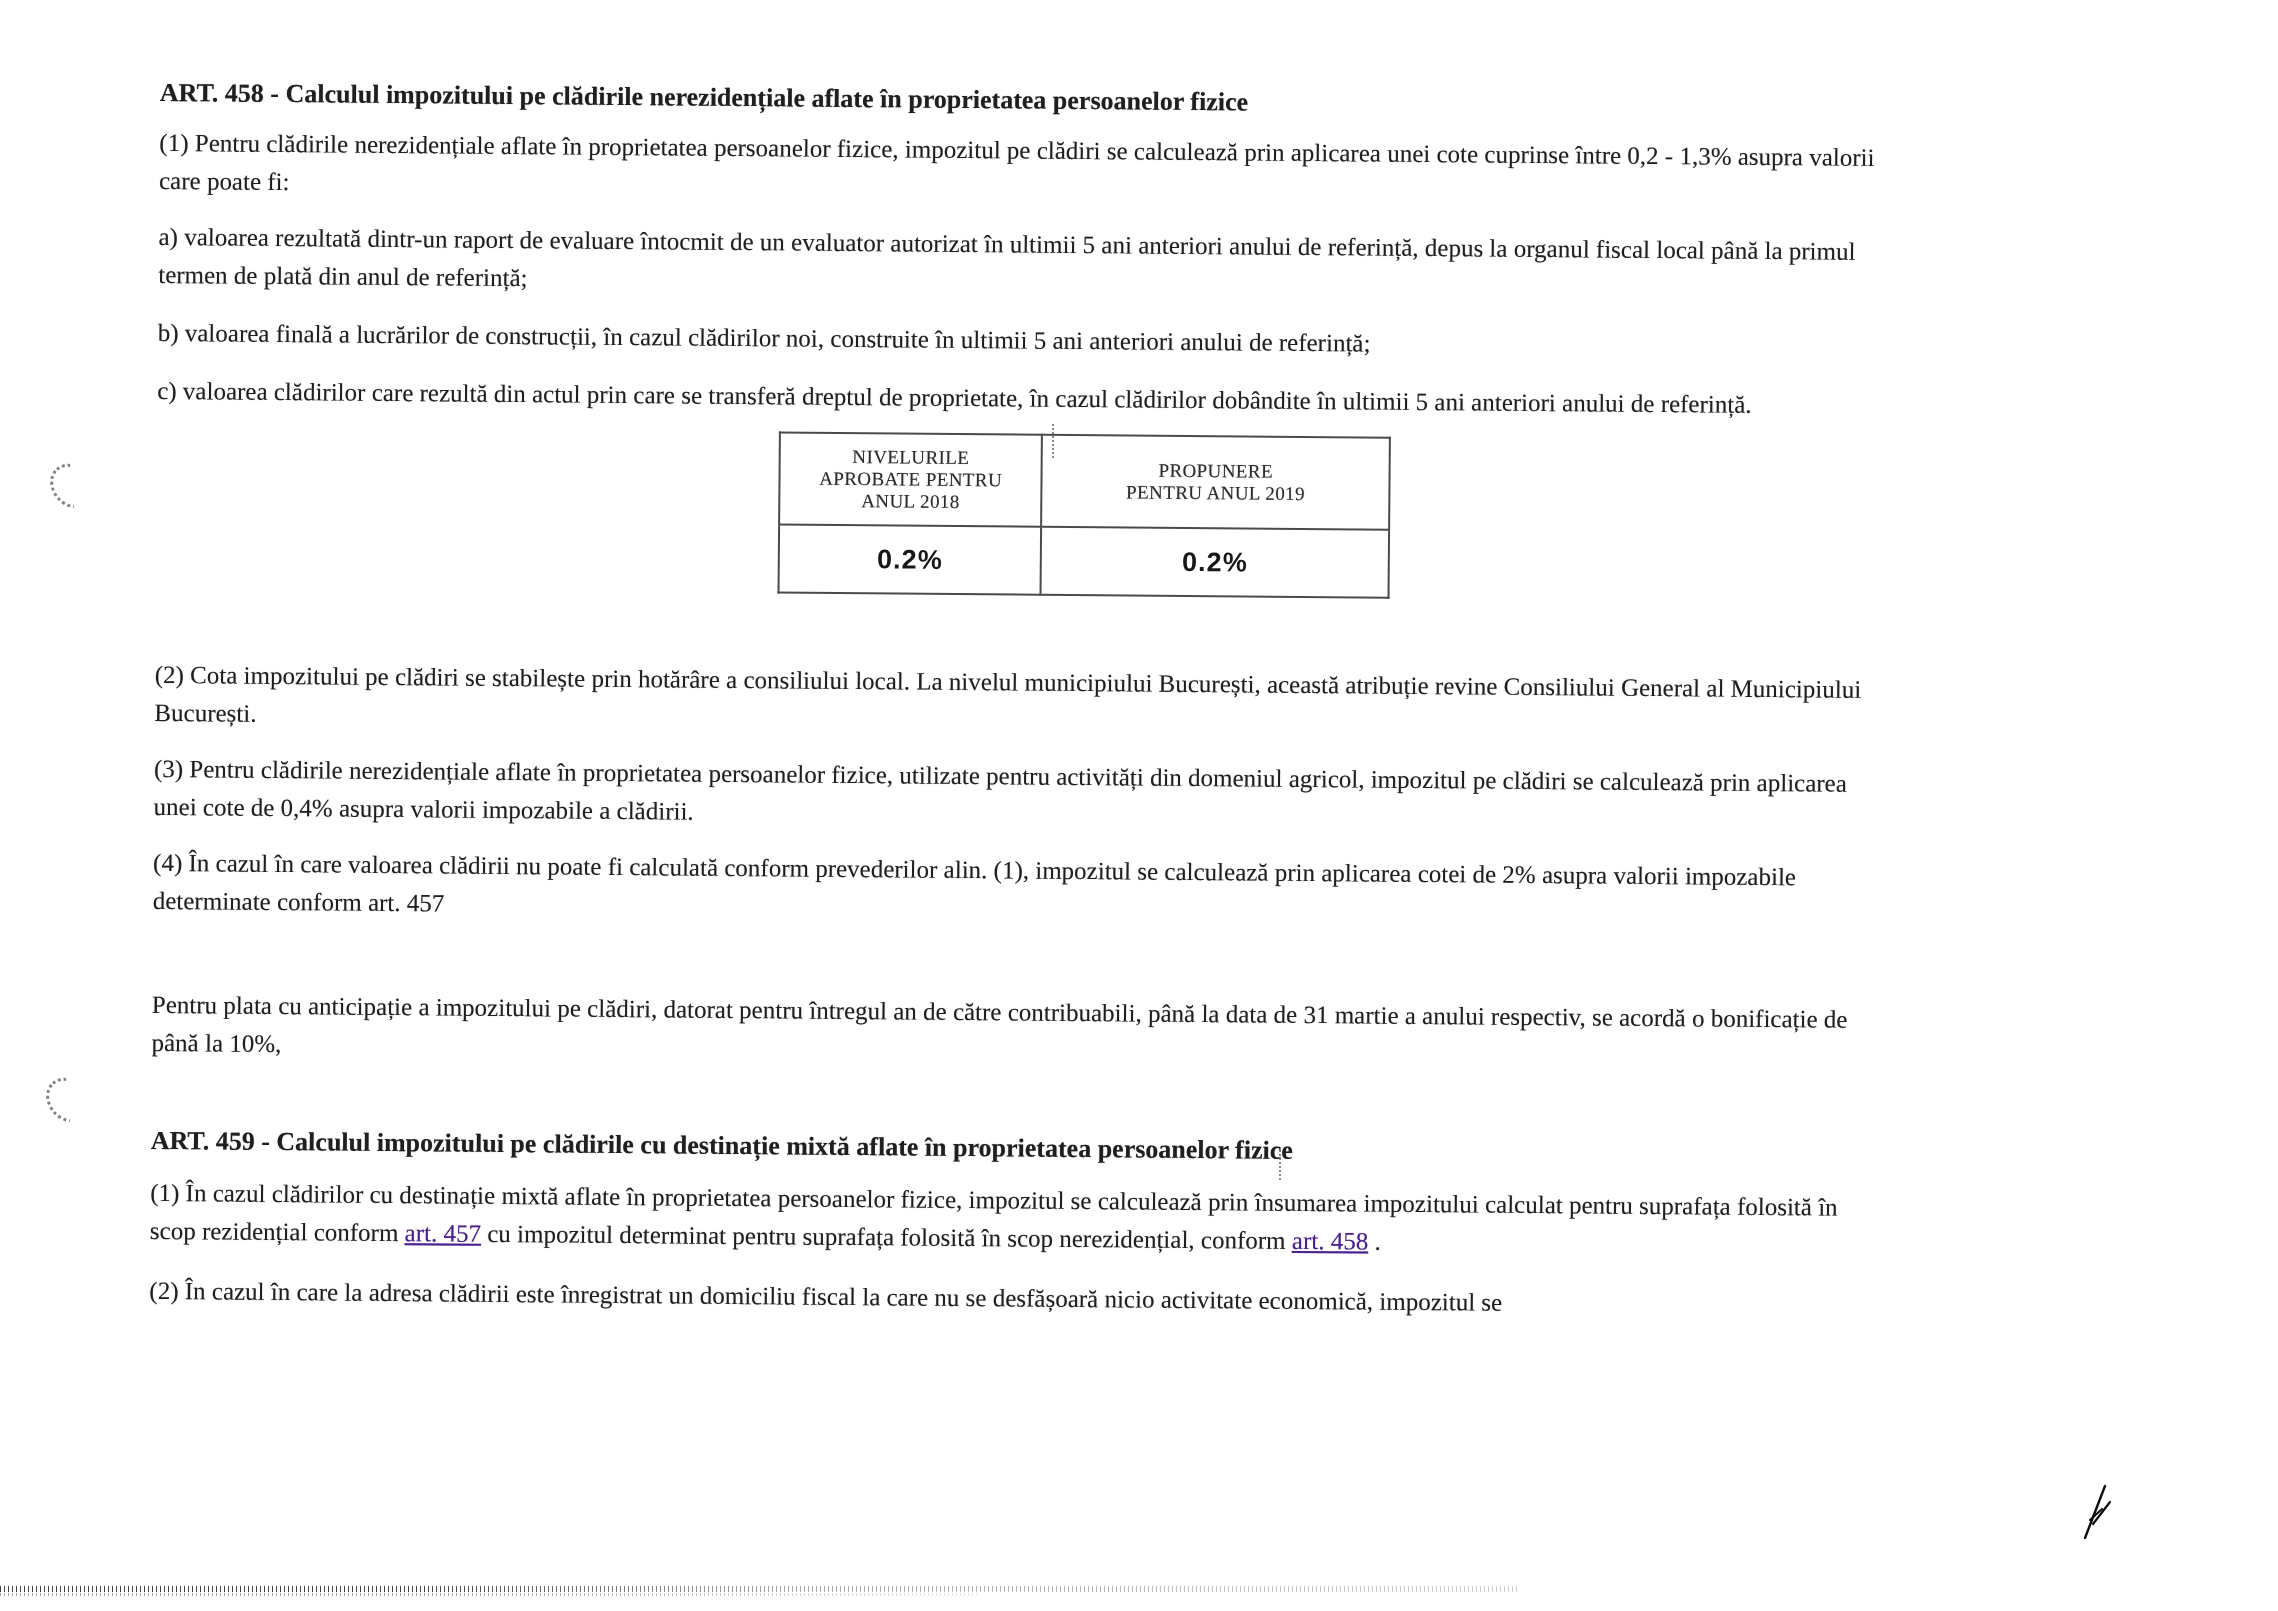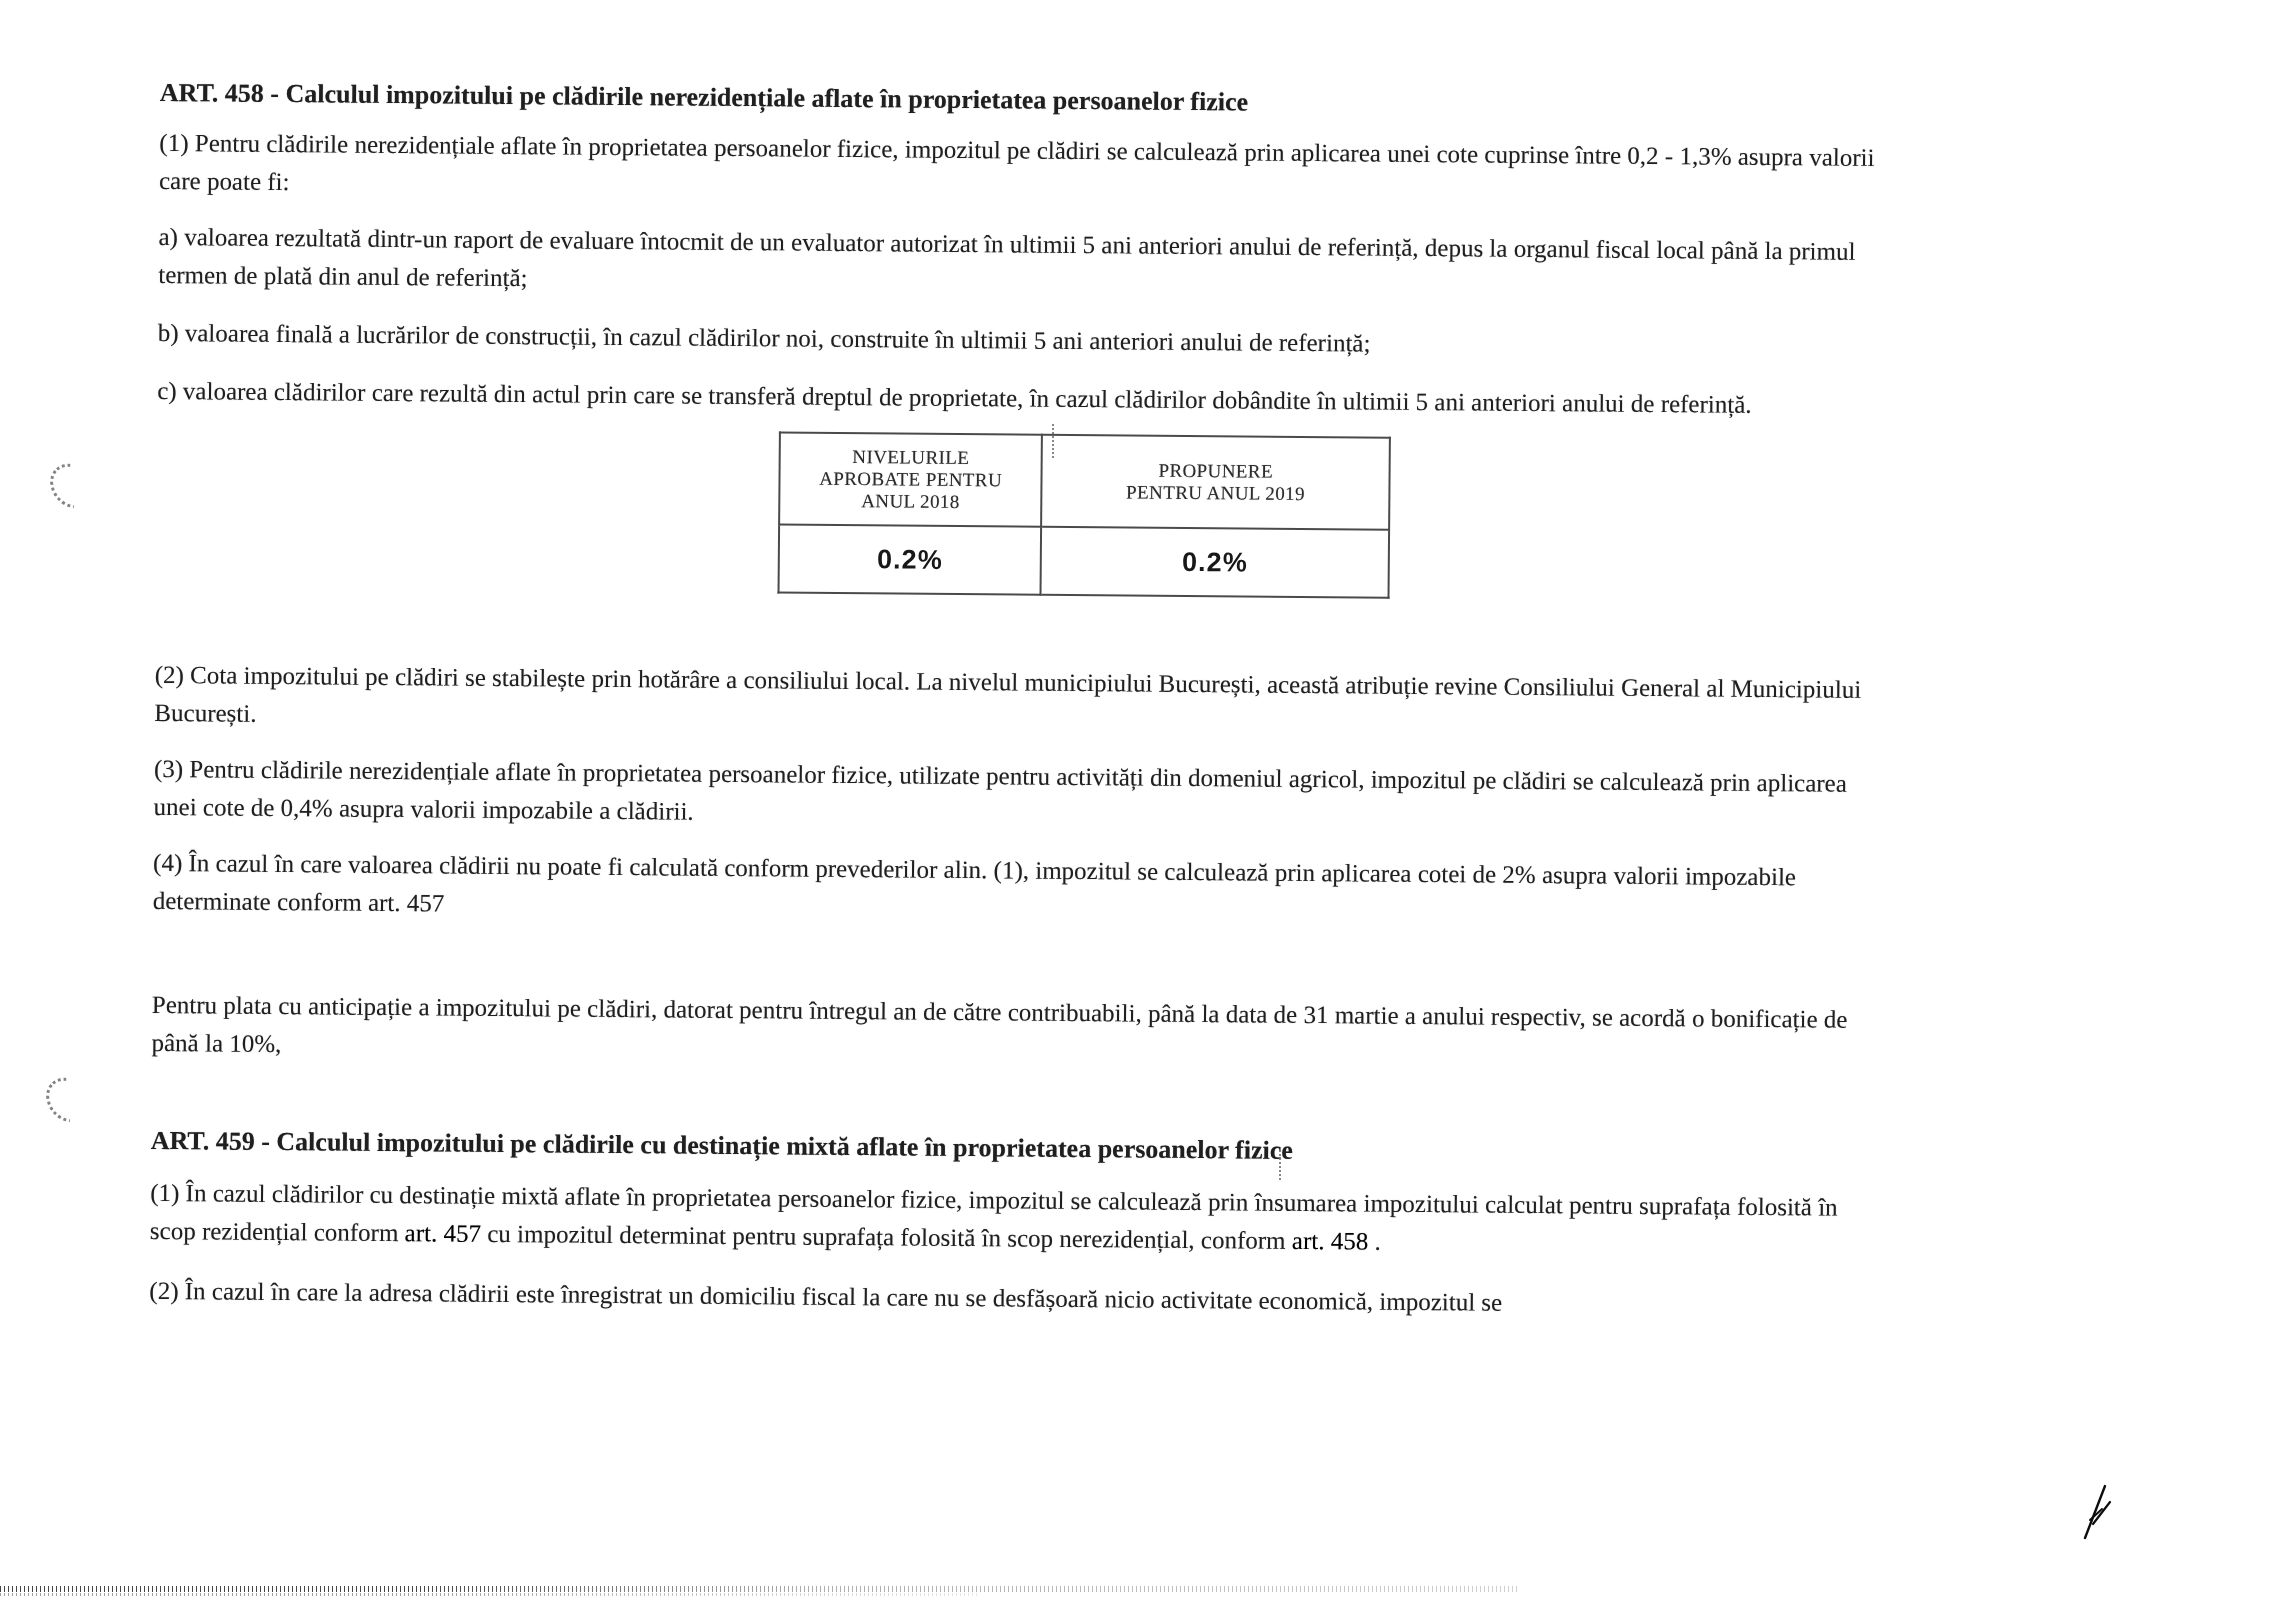--- a/index.html
+++ b/index.html
@@ -67,21 +67,22 @@
     font-size:27px;
     color:#181818;
     letter-spacing:1px;
   }
   .p2,.p3{margin-bottom:18px;}
   .p4{margin-bottom:66px;}
   .bonif{margin-bottom:62px;}
   .h459{margin-bottom:16px;}
   .p459-1{margin-bottom:22px;}
   .ref-link{
-    color:#000000;
+    text-decoration:underline;
+    color:#4c1d95;
     cursor:pointer;
   }
   
   .crescent{
     position:absolute;
     width:34px;height:42px;
     border:3px dotted #5a5a5a;
     border-right-color:transparent;
     border-bottom-color:transparent;
     border-radius:50%;

